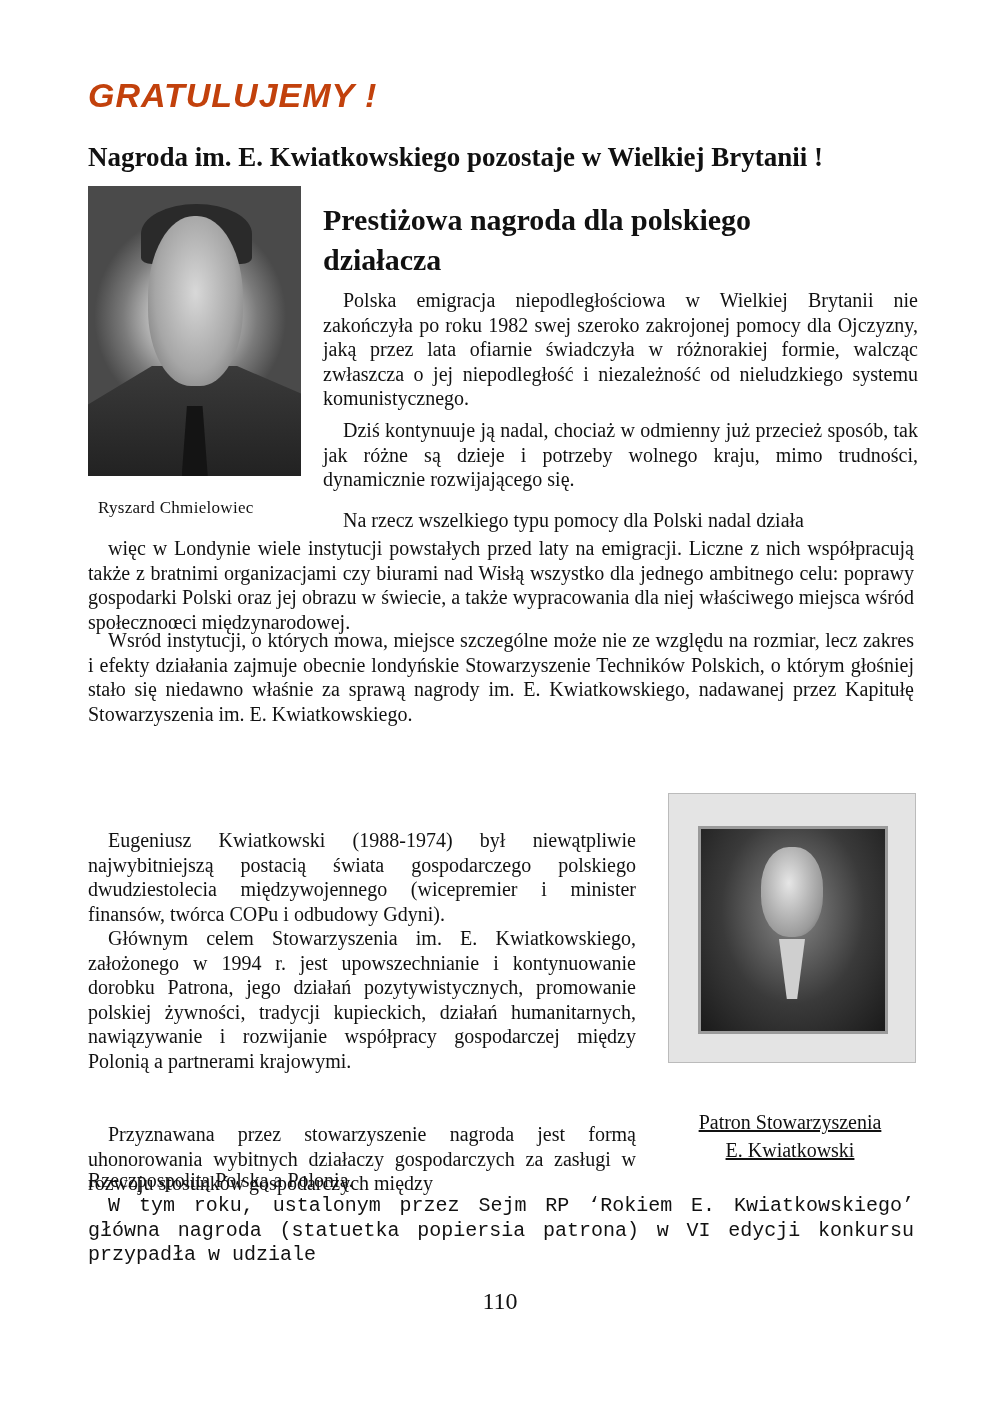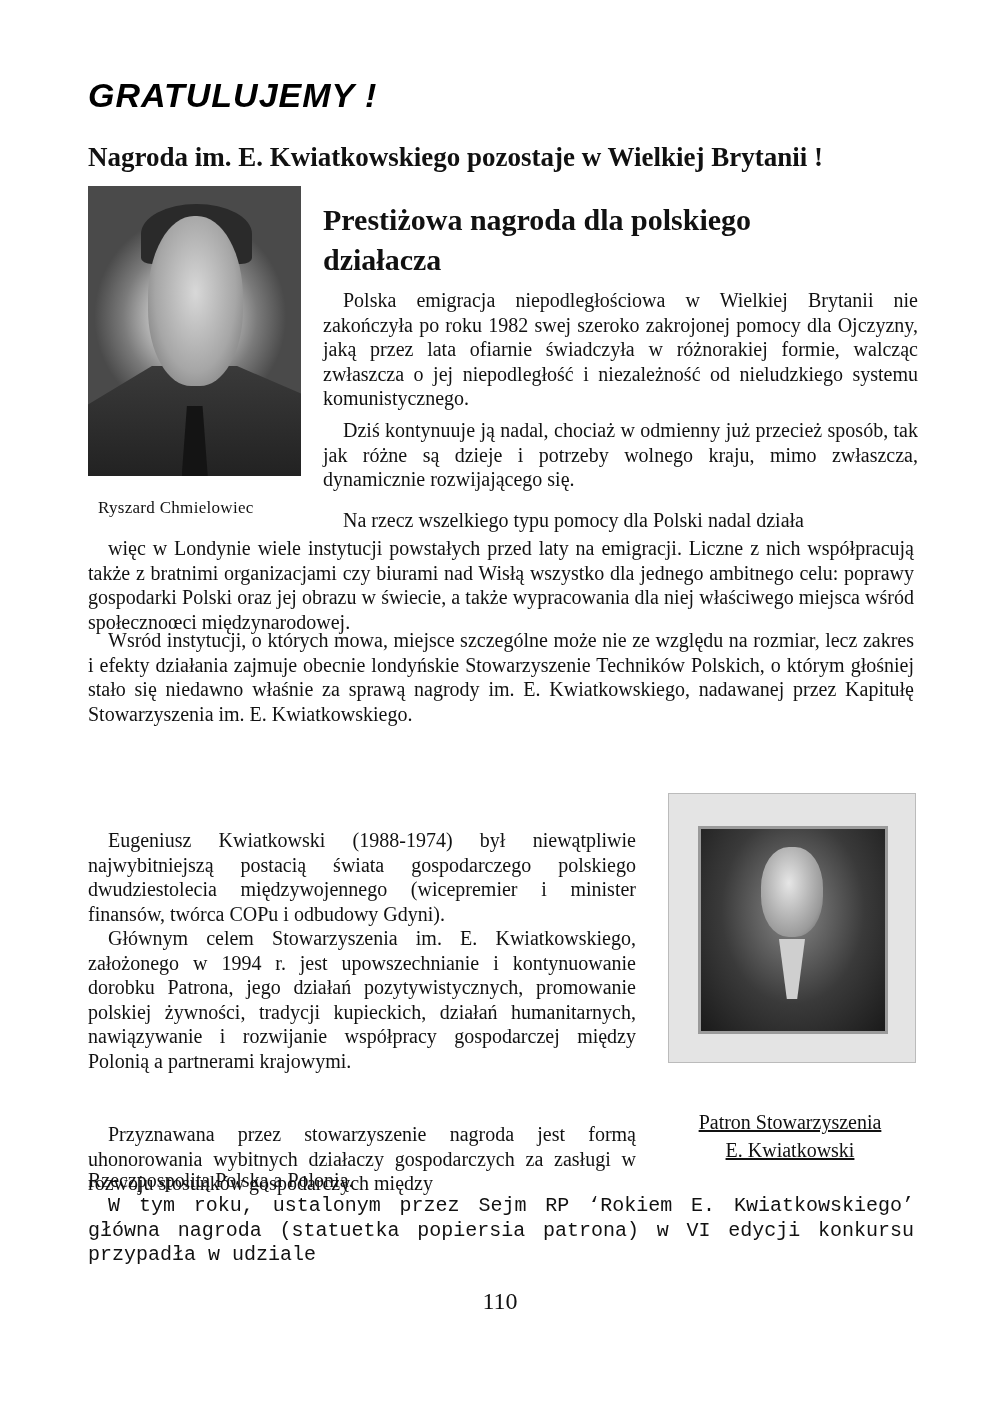--- a/index.html
+++ b/index.html
@@ -1,18 +1,18 @@
 <!DOCTYPE html>
 <html><head>
 <meta charset="utf-8">
 <style>
   html, body { margin: 0; padding: 0; background: #ffffff; }
   body { width: 1000px; height: 1420px; position: relative; overflow: hidden; color: #111; font-family: "Liberation Serif", "DejaVu Serif", serif; }
   .abs { position: absolute; }
-  .title { left: 88px; top: 76px; font-family: "Liberation Sans", "DejaVu Sans", sans-serif; font-weight: bold; font-style: italic; font-size: 34px; letter-spacing: 1px; color: #000000; }
+  .title { left: 88px; top: 76px; font-family: "Liberation Sans", "DejaVu Sans", sans-serif; font-weight: bold; font-style: italic; font-size: 34px; letter-spacing: 1px; color: #c2410c; }
   .subtitle { left: 88px; top: 142px; font-weight: bold; font-size: 27px; color: #111; }
   .photo1 { left: 88px; top: 186px; width: 213px; height: 290px; background: radial-gradient(ellipse 45% 35% at 48% 45%, #e6e6e6 0%, #bdbdbd 40%, #7a7a7a 70%, #4a4a4a 100%), #8a8a8a; overflow: hidden; }
   .photo1 .suit { position: absolute; left: 0; bottom: 0; width: 100%; height: 110px; background: linear-gradient(180deg, #3a3a3a, #222); clip-path: polygon(0 35%, 30% 0, 70% 0, 100% 25%, 100% 100%, 0 100%); }
   .photo1 .tie { position: absolute; left: 44%; bottom: 0; width: 26px; height: 70px; background: #141414; clip-path: polygon(20% 0, 80% 0, 100% 100%, 0 100%); }
   .photo1 .head { position: absolute; left: 28%; top: 30px; width: 45%; height: 170px; border-radius: 48% 48% 45% 45%; background: radial-gradient(ellipse at 50% 45%, #d8d8d8 0%, #a6a6a6 60%, #6a6a6a 100%); }
   .photo1 .hair { position: absolute; left: 25%; top: 18px; width: 52%; height: 60px; border-radius: 50% 50% 10% 10%; background: #2a2a2a; }
   .caption1 { left: 98px; top: 498px; font-size: 17px; letter-spacing: 0.3px; }
   .h2 { left: 323px; top: 200px; width: 520px; font-weight: bold; font-size: 30px; line-height: 40px; }
   .body-text { font-size: 20px; line-height: 24.5px; text-align: justify; }
   .p-right { left: 323px; width: 595px; }
@@ -36,21 +36,21 @@
   <div class="suit"></div>
   <div class="hair"></div>
   <div class="head"></div>
   <div class="tie"></div>
 </div>
 <div class="abs caption1">Ryszard  Chmielowiec</div>
 
 <div class="abs h2">Prestiżowa nagroda dla polskiego działacza</div>
 
 <div class="abs body-text p-right p-indent" style="top:288px;">Polska emigracja niepodległościowa w Wielkiej Brytanii nie zakończyła po roku 1982 swej szeroko zakrojonej pomocy dla Ojczyzny, jaką przez lata ofiarnie świadczyła w różnorakiej formie, walcząc zwłaszcza o jej niepodległość i niezależność od nieludzkiego systemu komunistycznego.</div>
-<div class="abs body-text p-right p-indent" style="top:418px;">Dziś kontynuuje ją nadal, chociaż w odmienny już przecież sposób, tak jak różne są dzieje i potrzeby wolnego kraju, mimo zwłaszcza, dynamicznie rozwijającego się.</div>
+<div class="abs body-text p-right p-indent" style="top:418px;">Dziś kontynuuje ją nadal, chociaż w odmienny już przecież sposób, tak jak różne są dzieje i potrzeby wolnego kraju, mimo trudności, dynamicznie rozwijającego się.</div>
 <div class="abs body-text p-right p-indent" style="top:508px; text-align:left;">Na rzecz wszelkiego typu pomocy dla Polski nadal działa</div>
 <div class="abs body-text p-full p-indent" style="top:536px;">więc w Londynie wiele instytucji powstałych przed laty na emigracji. Liczne z nich współpracują także z bratnimi organizacjami czy biurami nad Wisłą   wszystko dla jednego ambitnego celu: poprawy gospodarki Polski oraz jej obrazu w świecie, a także wypracowania dla niej właściwego miejsca wśród społecznoœci międzynarodowej.</div>
 <div class="abs body-text p-full p-indent" style="top:628px;">Wsród instytucji, o których mowa, miejsce szczególne może   nie ze względu na rozmiar, lecz zakres i efekty działania   zajmuje obecnie londyńskie Stowarzyszenie Techników Polskich, o którym głośniej stało się niedawno właśnie za sprawą nagrody im. E. Kwiatkowskiego, nadawanej przez Kapitułę Stowarzyszenia im. E. Kwiatkowskiego.</div>
 <div class="abs body-text p-left p-indent" style="top:784px;">Eugeniusz Kwiatkowski (1988-1974) był niewątpliwie najwybitniejszą postacią świata gospodarczego polskiego dwudziestolecia międzywojennego (wicepremier i minister finansów, twórca COPu i odbudowy Gdyni).</div>
 <div class="abs body-text p-left p-indent" style="top:882px;">Głównym celem Stowarzyszenia im. E. Kwiatkowskiego, założonego w 1994 r. jest upowszechnianie i kontynuowanie dorobku Patrona, jego działań pozytywistycznych, promowanie polskiej żywności, tradycji kupieckich, działań humanitarnych, nawiązywanie i rozwijanie współpracy gospodarczej między Polonią a partnerami krajowymi.</div>
 <div class="abs body-text p-left p-indent" style="top:1078px;">Przyznawana przez stowarzyszenie nagroda jest formą uhonorowania wybitnych działaczy gospodarczych za zasługi w rozwoju stosunków gospodarczych między</div>
 <div class="abs body-text p-full" style="top:1168px; text-align:left;">Rzeczpospolitą Polską a Polonią.</div>
 <div class="abs body-text p-full p-indent" style="top:1194px;font-family:Liberation Mono, monospace;">W tym roku, ustalonym przez Sejm RP ‘Rokiem E. Kwiatkowskiego’ główna nagroda (statuetka popiersia patrona) w VI edycji konkursu przypadła w udziale</div>
 
 <div class="abs frame">

